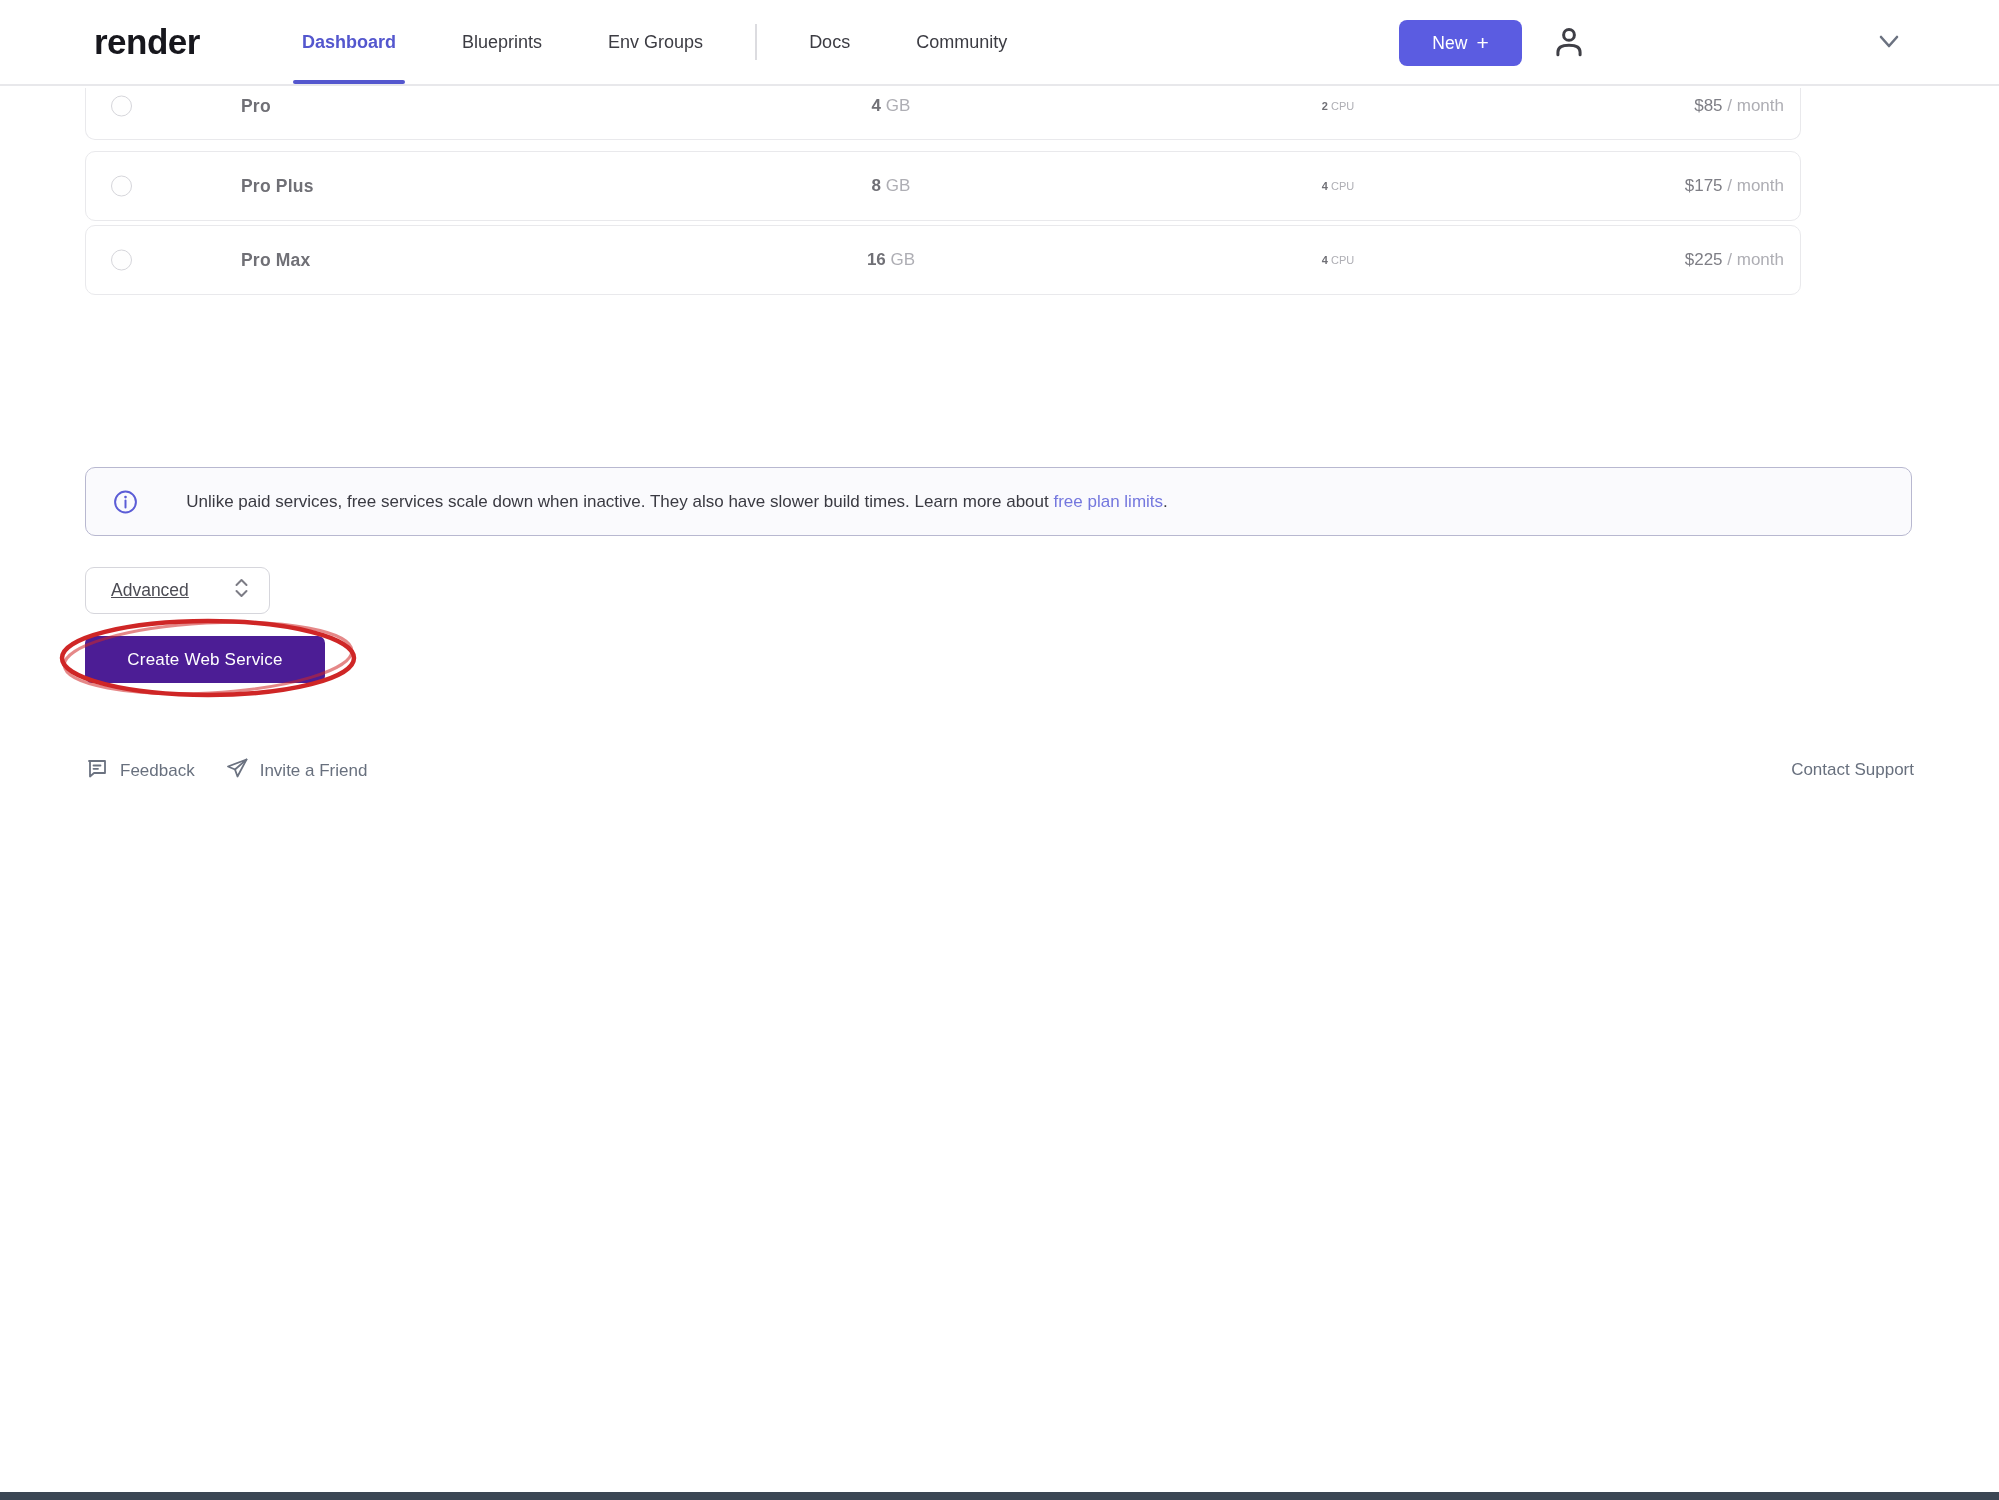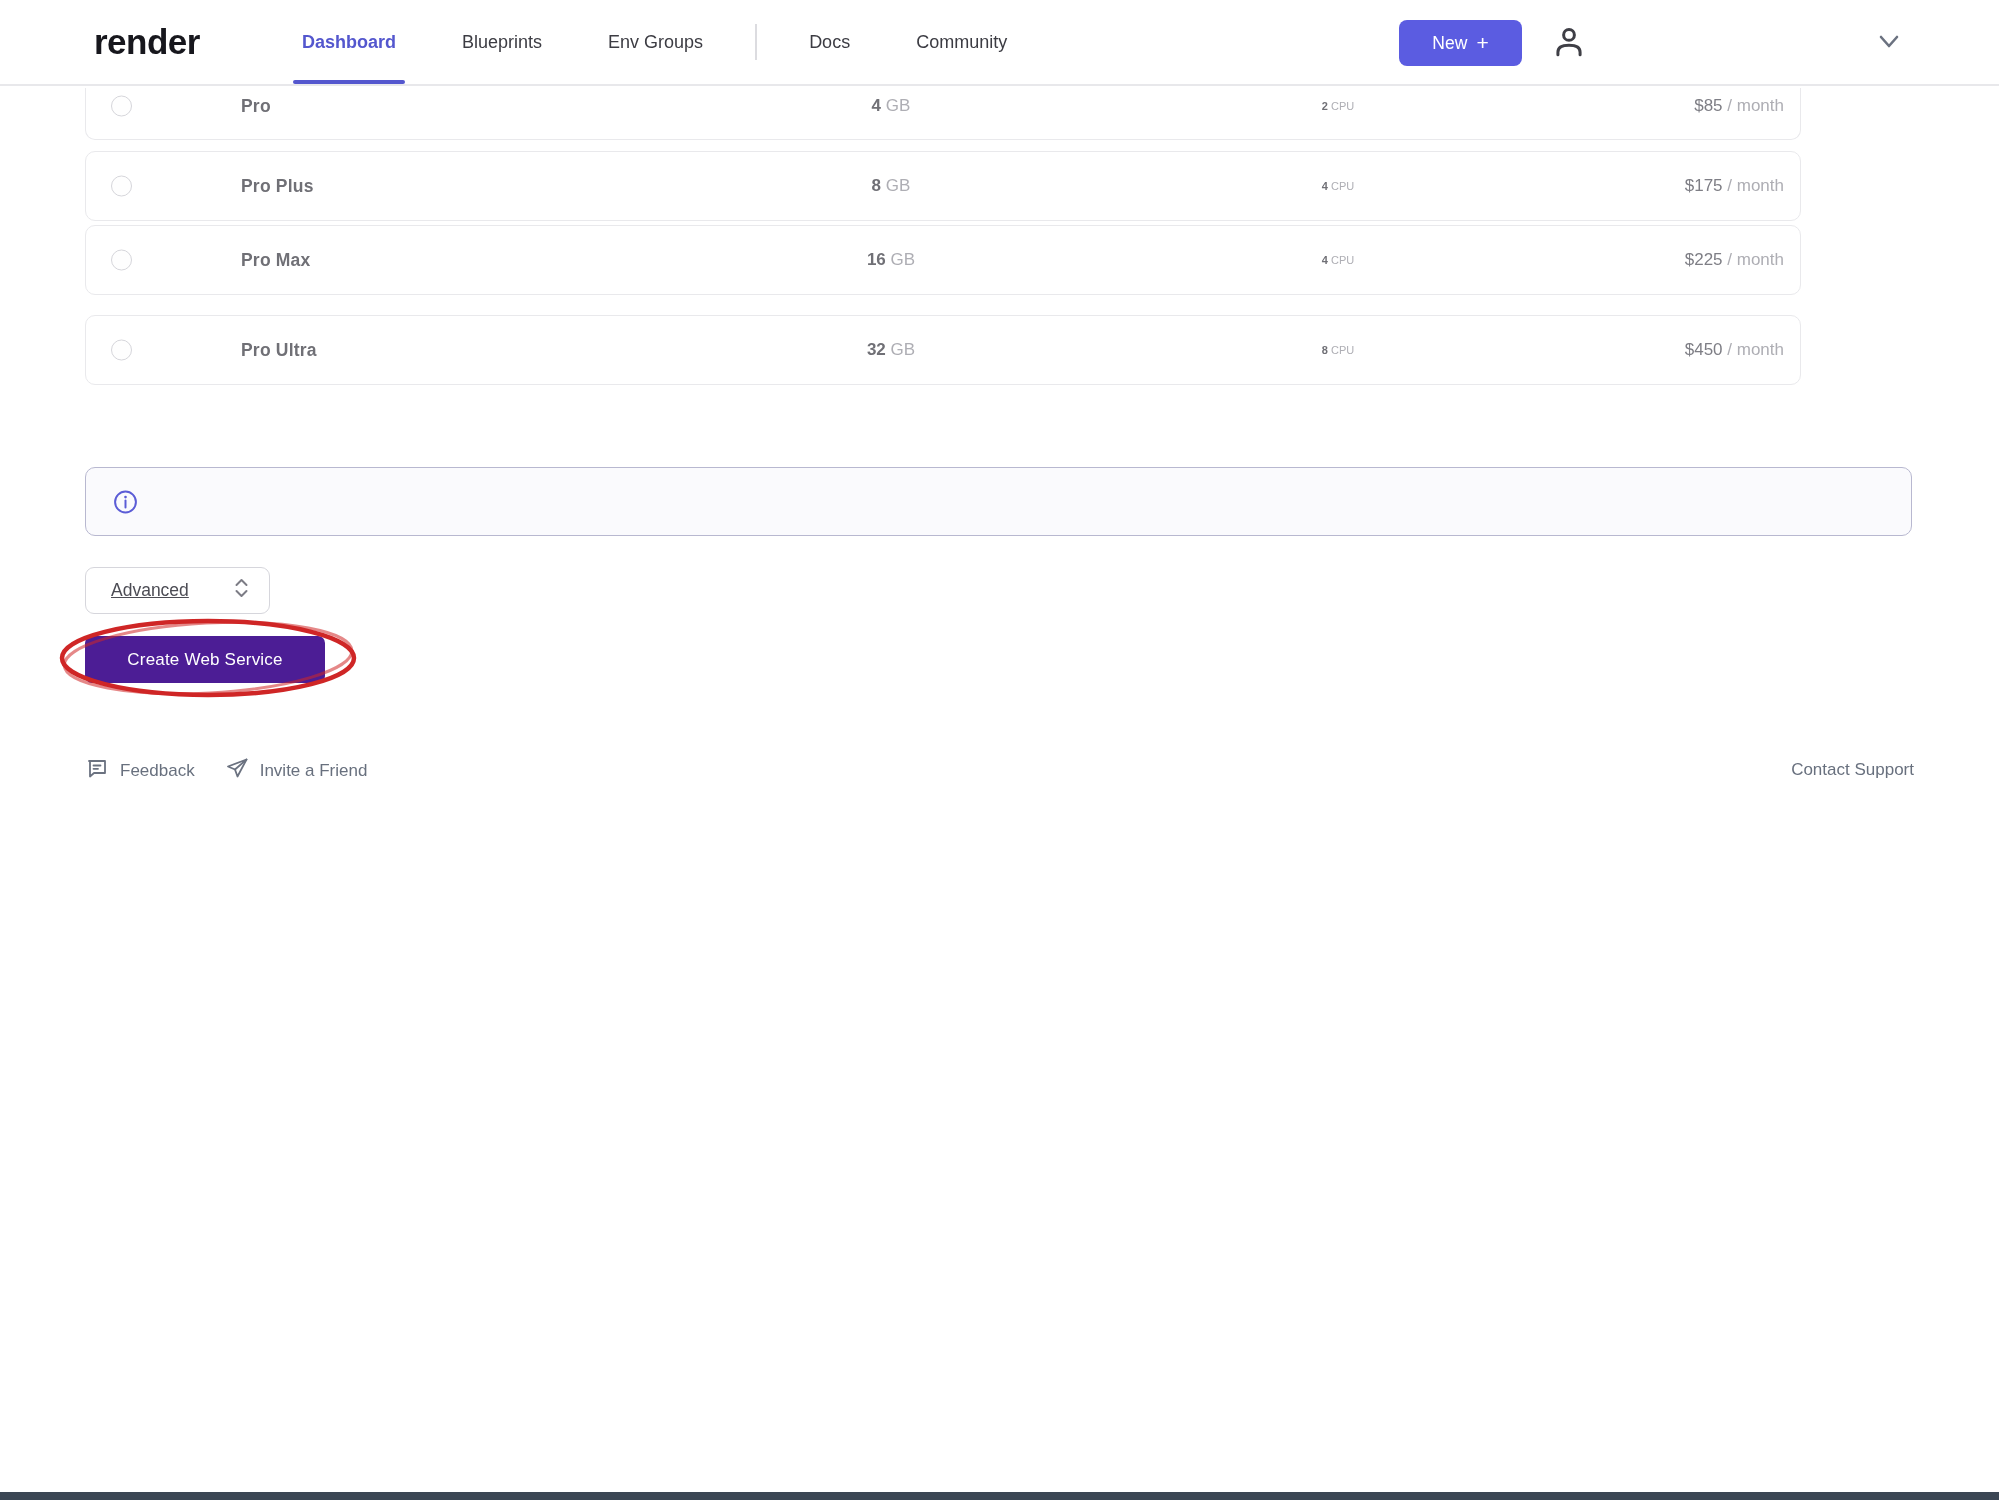--- a/index.html
+++ b/index.html
@@ -148,36 +148,32 @@
   </div>
 
   <div class="plan-card" id="row-max">
     <span class="cell radio"></span>
     <span class="cell pname">Pro Max</span>
     <span class="cell ram-cell"><span class="num">16</span> <span class="unit">GB</span></span>
     <span class="cell cpu-cell"><span class="num">4</span> <span class="unit">CPU</span></span>
     <span class="cell price-cell"><span class="price-num">$225</span><span class="unit" style="white-space:pre"> / month</span></span>
   </div>
 
-  <div class="plan-card" id="row-ultra">
-    <span class="cell radio"></span>
-    <span class="cell pname">Pro Ultra</span>
-    <span class="cell ram-cell"><span class="num">32</span> <span class="unit">GB</span></span>
-    <span class="cell cpu-cell"><span class="num">8</span> <span class="unit">CPU</span></span>
-    <span class="cell price-cell"><span class="price-num">$450</span><span class="unit" style="white-space:pre"> / month</span></span>
-  </div>
 
 
   <div class="banner">
     <span class="banner-icon">
       <svg width="25" height="25" viewBox="0 0 24 24" fill="none">
         <circle cx="12" cy="12" r="10" stroke="#5b5cd6" stroke-width="1.9"></circle>
         <circle cx="12" cy="7.3" r="1.25" fill="#5b5cd6"></circle>
         <path d="M12 10.6v6.6" stroke="#5b5cd6" stroke-width="1.9" stroke-linecap="round"></path>
       </svg>
+    </span>
+    <span class="banner-text">
+      <span>Unlike paid services, free services scale down when inactive. They also have slower build times. Learn more about </span><span class="link">free plan limits</span><span>.</span>
     </span>
   </div>
 
   <button class="advanced-btn">
     <span>Advanced</span>
     <span>
       <svg width="19" height="22" viewBox="0 0 19 22" fill="none" stroke="#7c7c85" stroke-width="2" stroke-linecap="round" stroke-linejoin="round">
         <path d="M4.5 8l5-5 5 5"></path>
         <path d="M4.5 14l5 5 5-5"></path>
       </svg>

